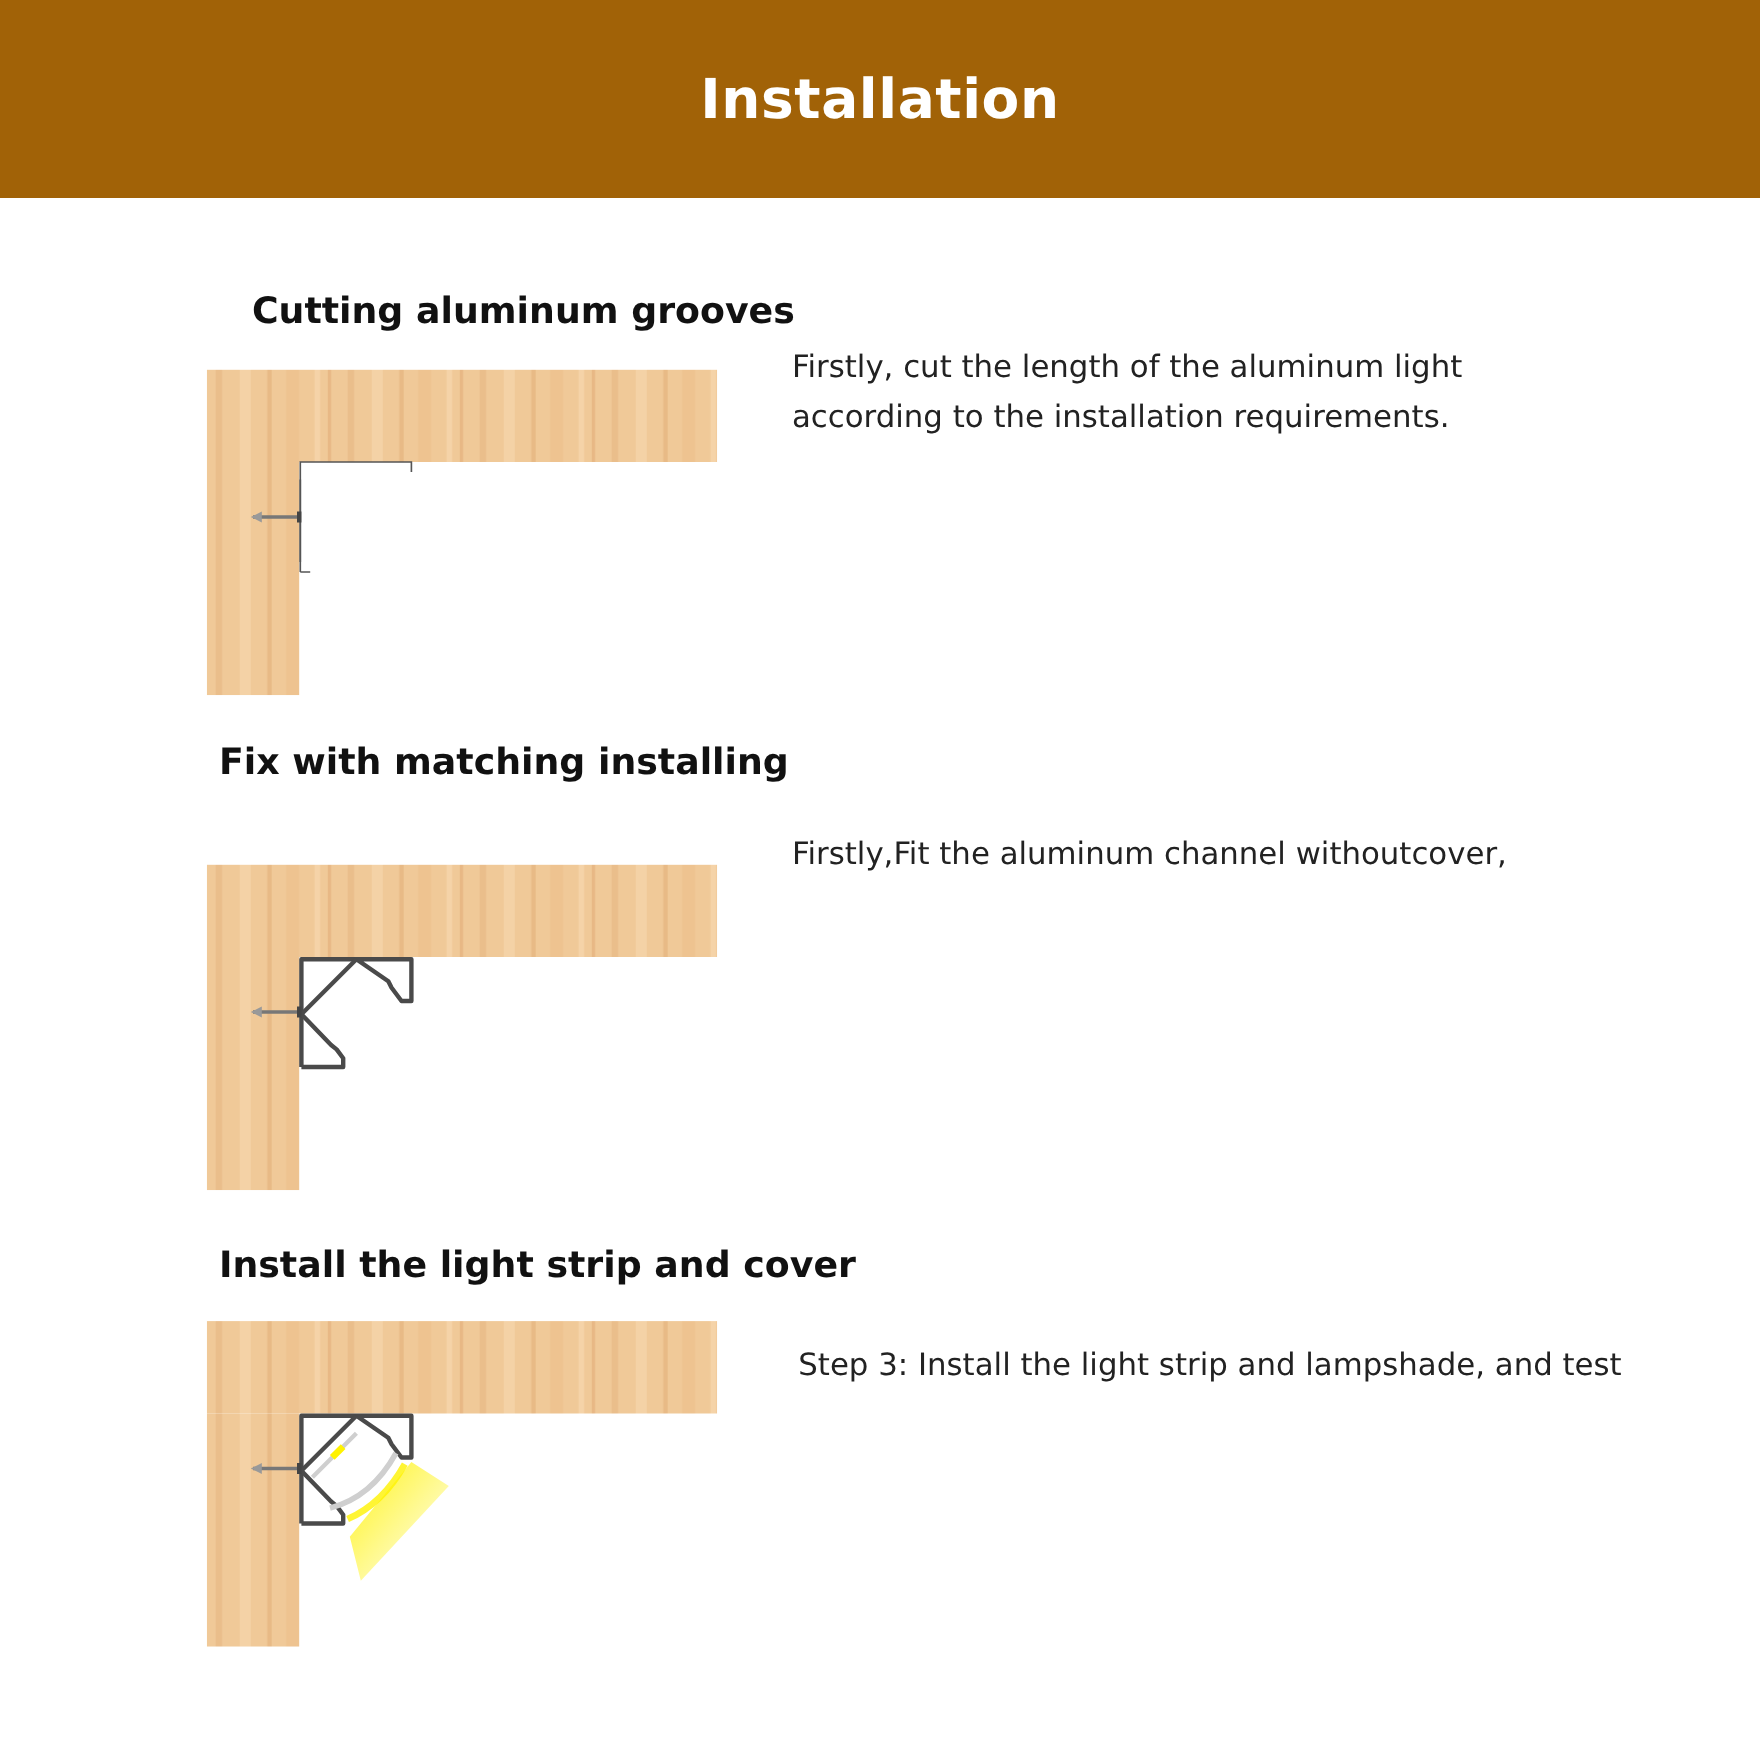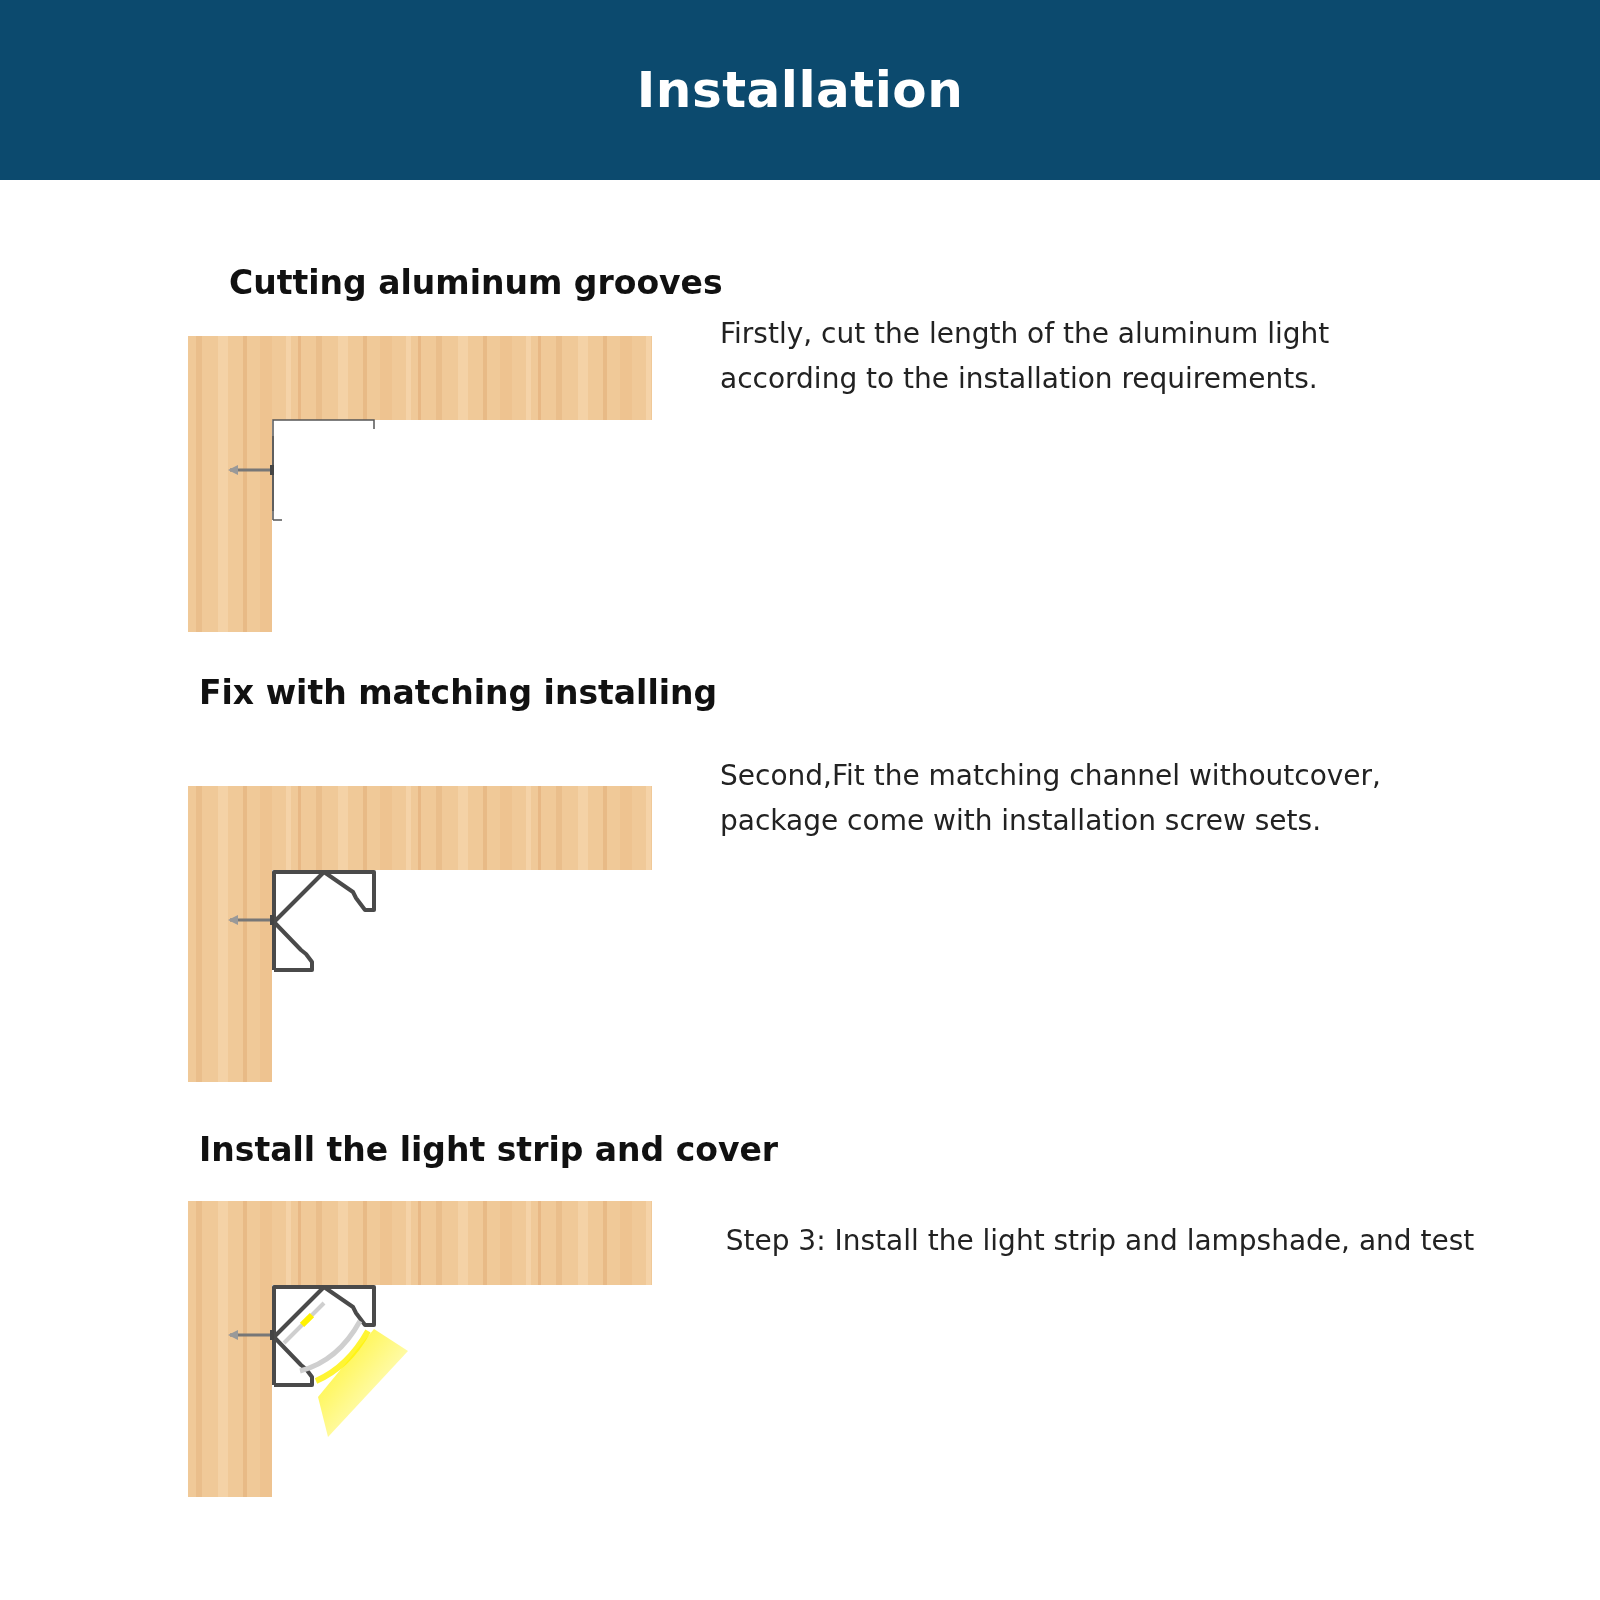--- a/index.html
+++ b/index.html
@@ -1,18 +1,18 @@
 <!DOCTYPE html>
 <html><head>
 <meta charset="utf-8">
 <style>
   html, body { margin:0; padding:0; }
   body { width:1600px; height:1600px; background:#ffffff; position:relative; overflow:hidden;
          font-family:"DejaVu Sans", "Liberation Sans", sans-serif; color:#1a1a1a; }
-  .banner { position:absolute; left:0; top:0; width:1600px; height:180px; background:#0c4a6e;
+  .banner { position:absolute; left:0; top:0; width:1600px; height:180px; background:#a16207;
             display:flex; align-items:center; justify-content:center; }
   .banner h1 { margin:0; color:#fff; font-size:50px; font-weight:bold; letter-spacing:0.5px;
                font-family:"DejaVu Sans", sans-serif; }
   .step-title { position:absolute; font-size:33px; font-weight:bold; color:#111; line-height:34px;
                 font-family:"DejaVu Sans", sans-serif; }
   .step-desc { position:absolute; left:720px; font-size:28px; line-height:45px; color:#222;
                font-family:"DejaVu Sans", sans-serif; width:760px; }
   .illus { position:absolute; left:188px; width:464px; height:296px; }
   .illus svg { display:block; }
 </style>
@@ -87,22 +87,21 @@
         <line x1="86" y1="136" x2="136" y2="86"></line>
       </g>
       <g>
         <line x1="42" y1="134" x2="84" y2="134" stroke="#777" stroke-width="3"></line>
         <polygon points="40,134 50,129 50,139" fill="#999"></polygon>
         <rect x="82" y="129" width="4" height="10" fill="#444"></rect>
       </g>
     </svg>
   </div>
   <div class="step-desc" style="top:753px;">
-    <div>Second,Fit the matching channel withoutcover,</div>
-    <div>package come with installation screw sets.</div>
+    <div>Firstly,Fit the aluminum channel withoutcover,</div>
   </div>
 </section>
 
 <section>
   <div class="step-title" style="left:199px; top:1133px;">Install the light strip and cover</div>
   <div class="illus" style="top:1201px;">
     <svg width="464" height="296" viewBox="0 0 464 296">
       <rect x="0" y="0" width="464" height="84" fill="url(#woodH)"></rect>
       <rect x="0" y="84" width="84" height="212" fill="url(#woodH)"></rect>
       <polygon points="130,196 186,128 220,150 140,236" fill="url(#ledBeam)" opacity="0.9"></polygon>

